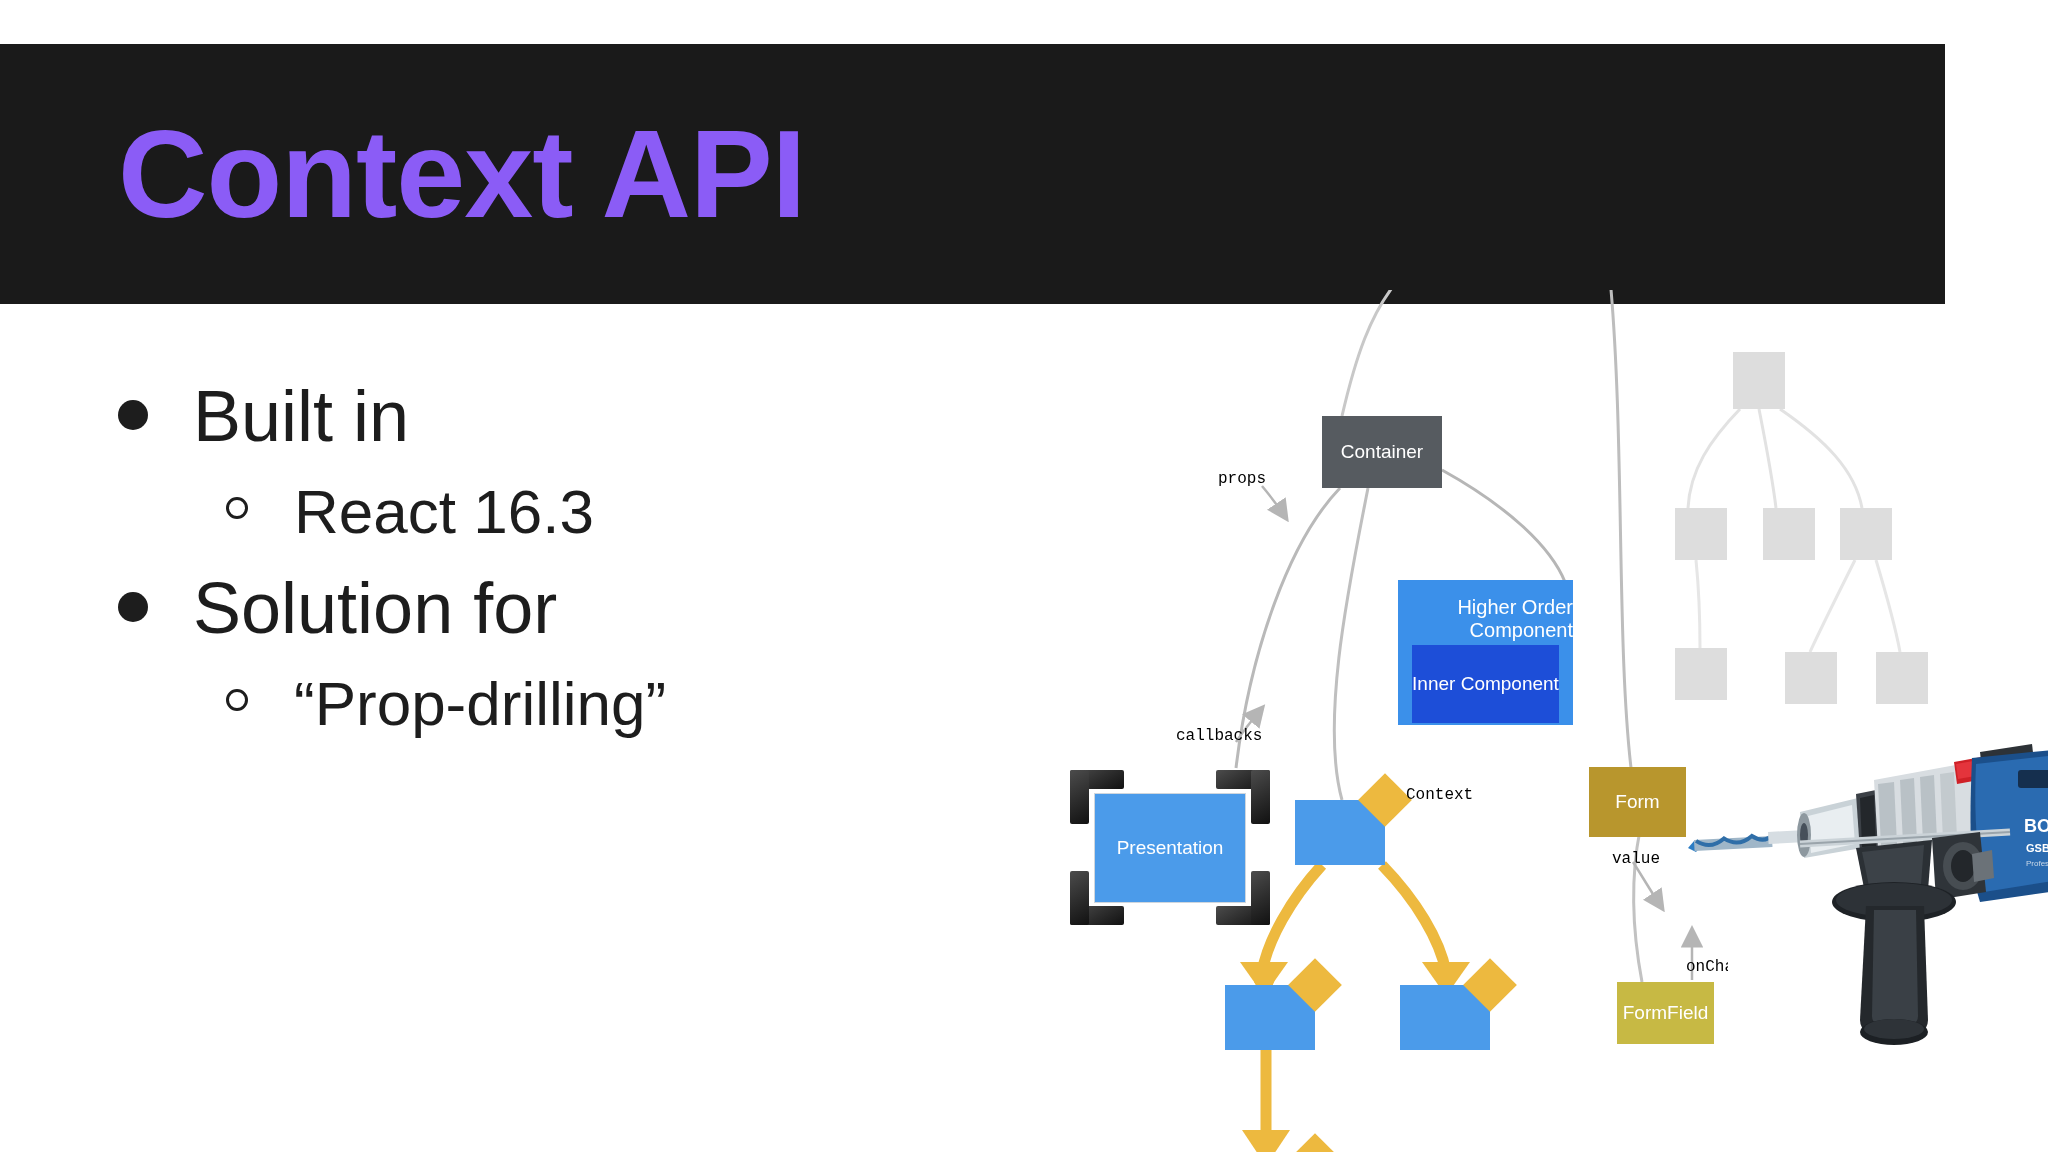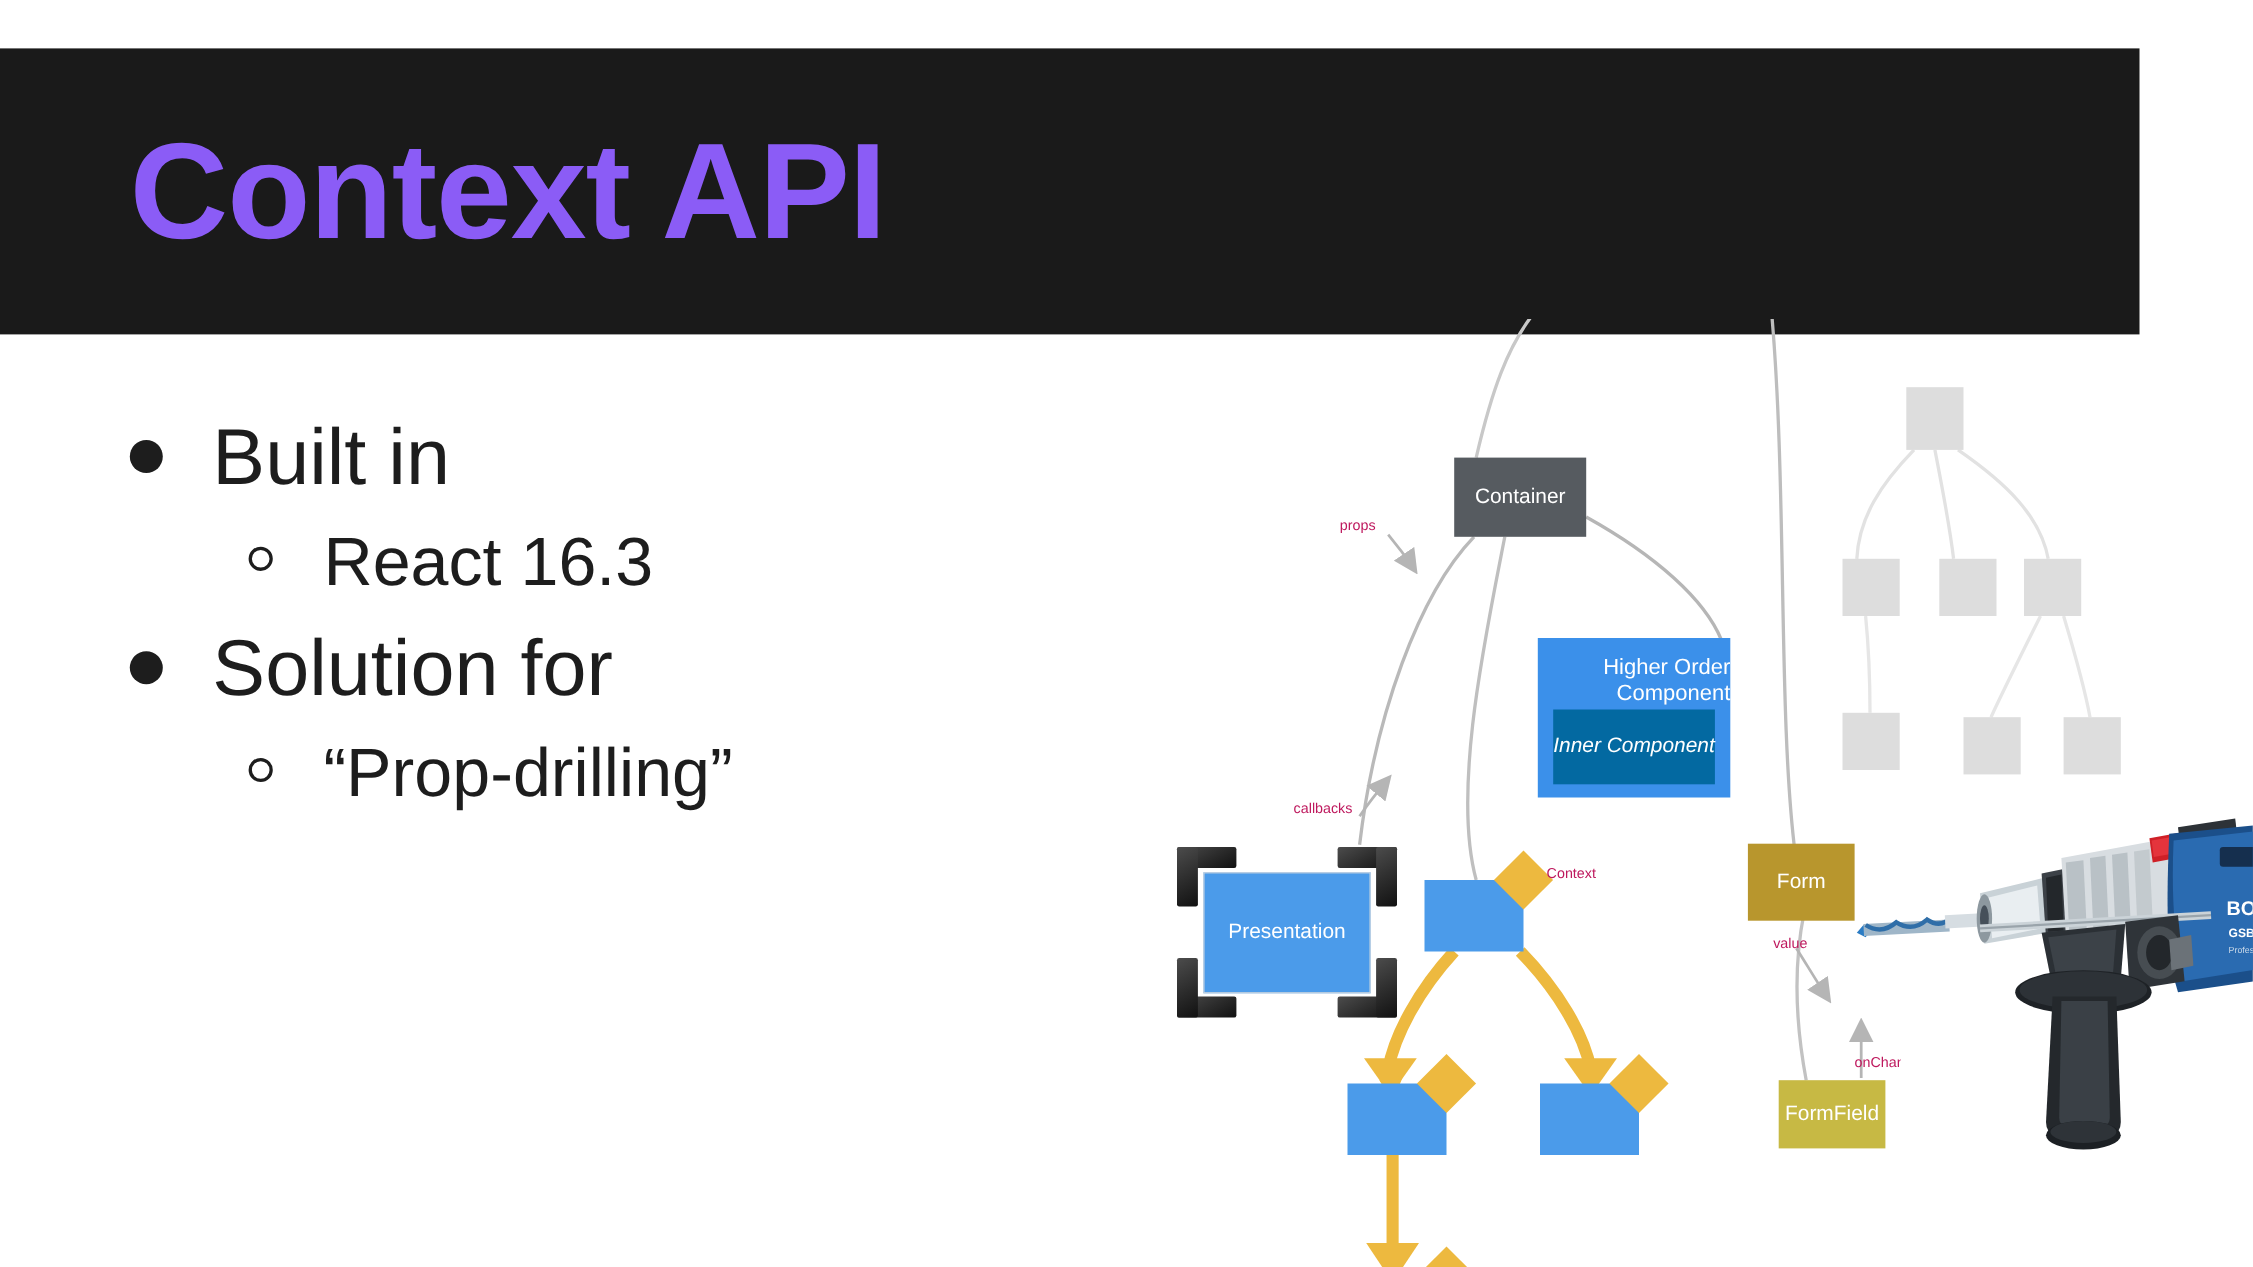--- a/index.html
+++ b/index.html
@@ -155,24 +155,23 @@
 
   
   #node-hoc {
     left: 348px; top: 290px; width: 175px; height: 145px;
     background: #3b90ea;
     font-size: 20px;
     align-items: flex-start;
     padding-top: 16px;
   }
   #node-inner {
-    left: 362px; top: 355px; width: 147px; height: 68px;
-    background: #0369a1;
+    left: 362px; top: 355px; width: 147px; height: 78px;
+    background: #1d4ed8;
     font-size: 19px;
-    font-style: italic;
   }
 
   
   .blue-box { background: #4b9bea; }
   #node-ctx-root   { left: 245px; top: 510px; width: 90px; height: 65px; }
   #node-ctx-left   { left: 175px; top: 695px; width: 90px; height: 65px; }
   #node-ctx-right  { left: 350px; top: 695px; width: 90px; height: 65px; }
 
   
   .diamond {
@@ -181,23 +180,23 @@
     background: #edb93f;
     transform: rotate(45deg);
   }
   #diamond-root { left: 316px; top: 491px; }
   #diamond-left { left: 246px; top: 676px; }
   #diamond-right{ left: 421px; top: 676px; }
   #diamond-leaf { left: 246px; top: 851px; }
 
   .diagram-text {
     position: absolute;
-    color: #be185d;
-    font-family: Liberation Sans, sans-serif;
-    font-size: 13px;
+    color: #000000;
+    font-family: Liberation Mono, monospace;
+    font-size: 16px;
     white-space: nowrap;
   }
   #label-props     { left: 168px; top: 180px; }
   #label-callbacks { left: 126px; top: 437px; }
   #label-context   { left: 336px; top: 496px; margin-left: 20px; }
   #label-value     { left: 562px; top: 560px; }
   #label-onchange  { left: 636px; top: 668px; overflow:hidden; width: 42px; }
 
   
   #node-form {

